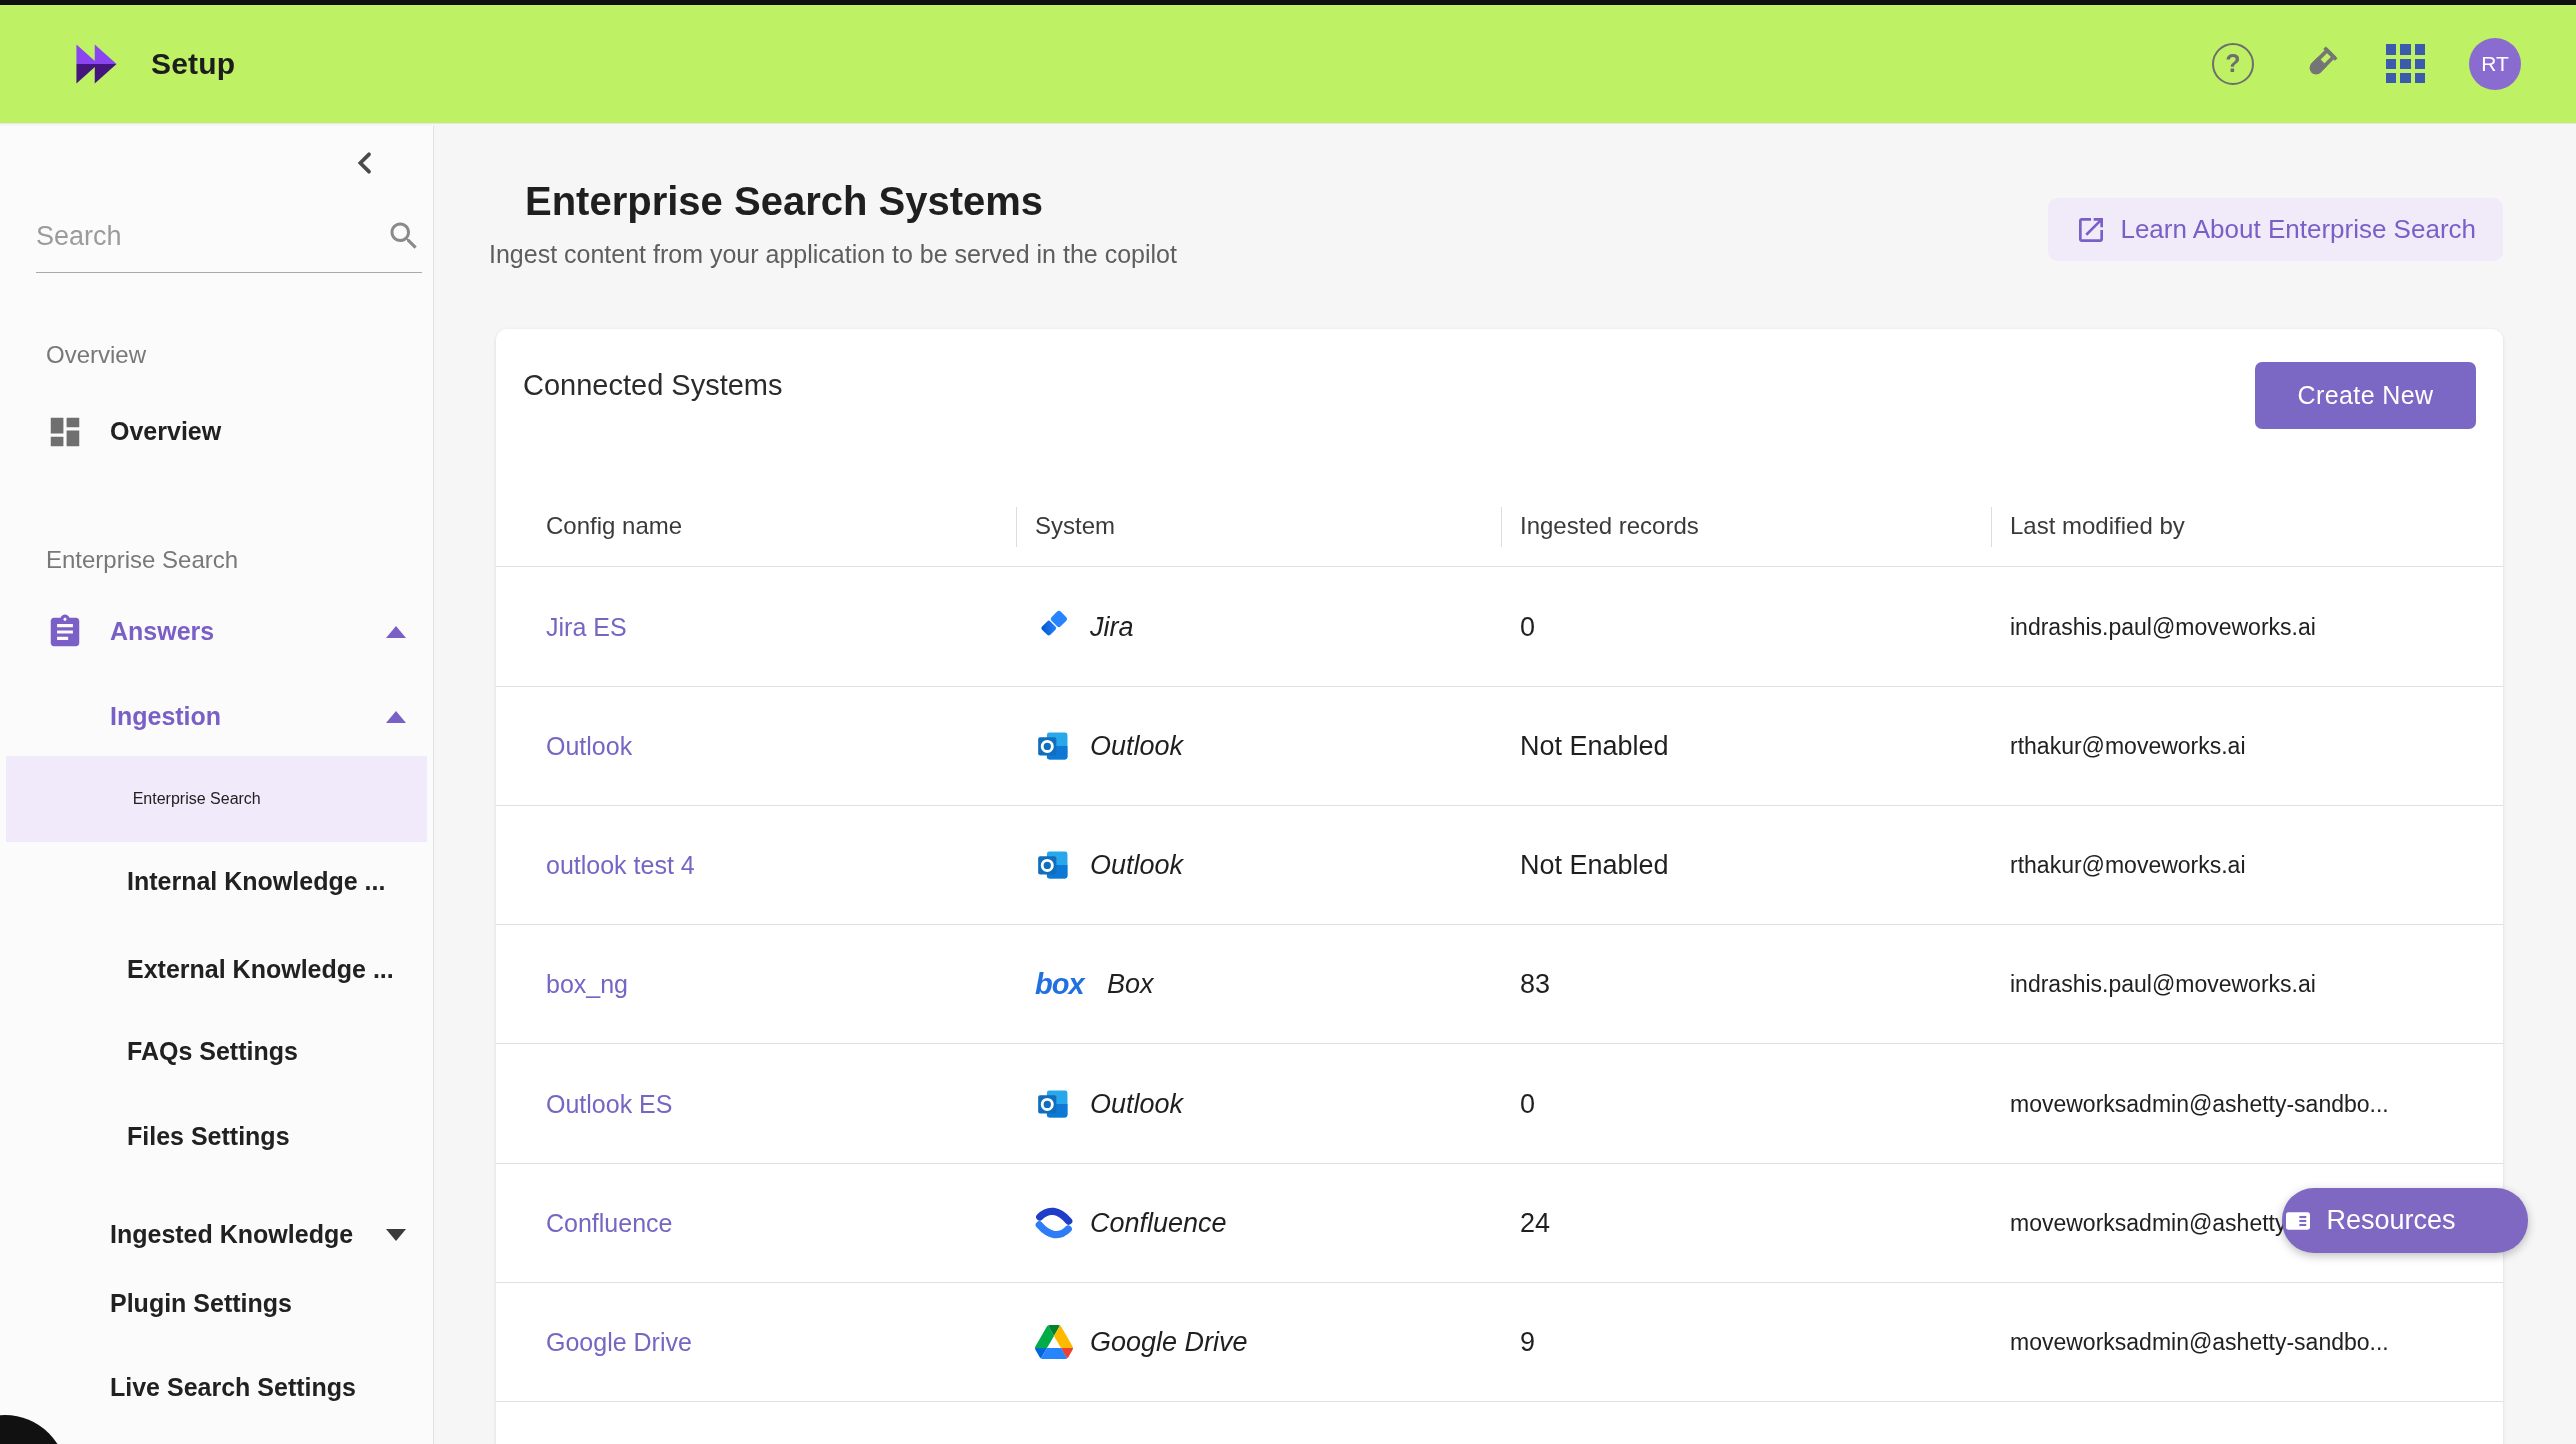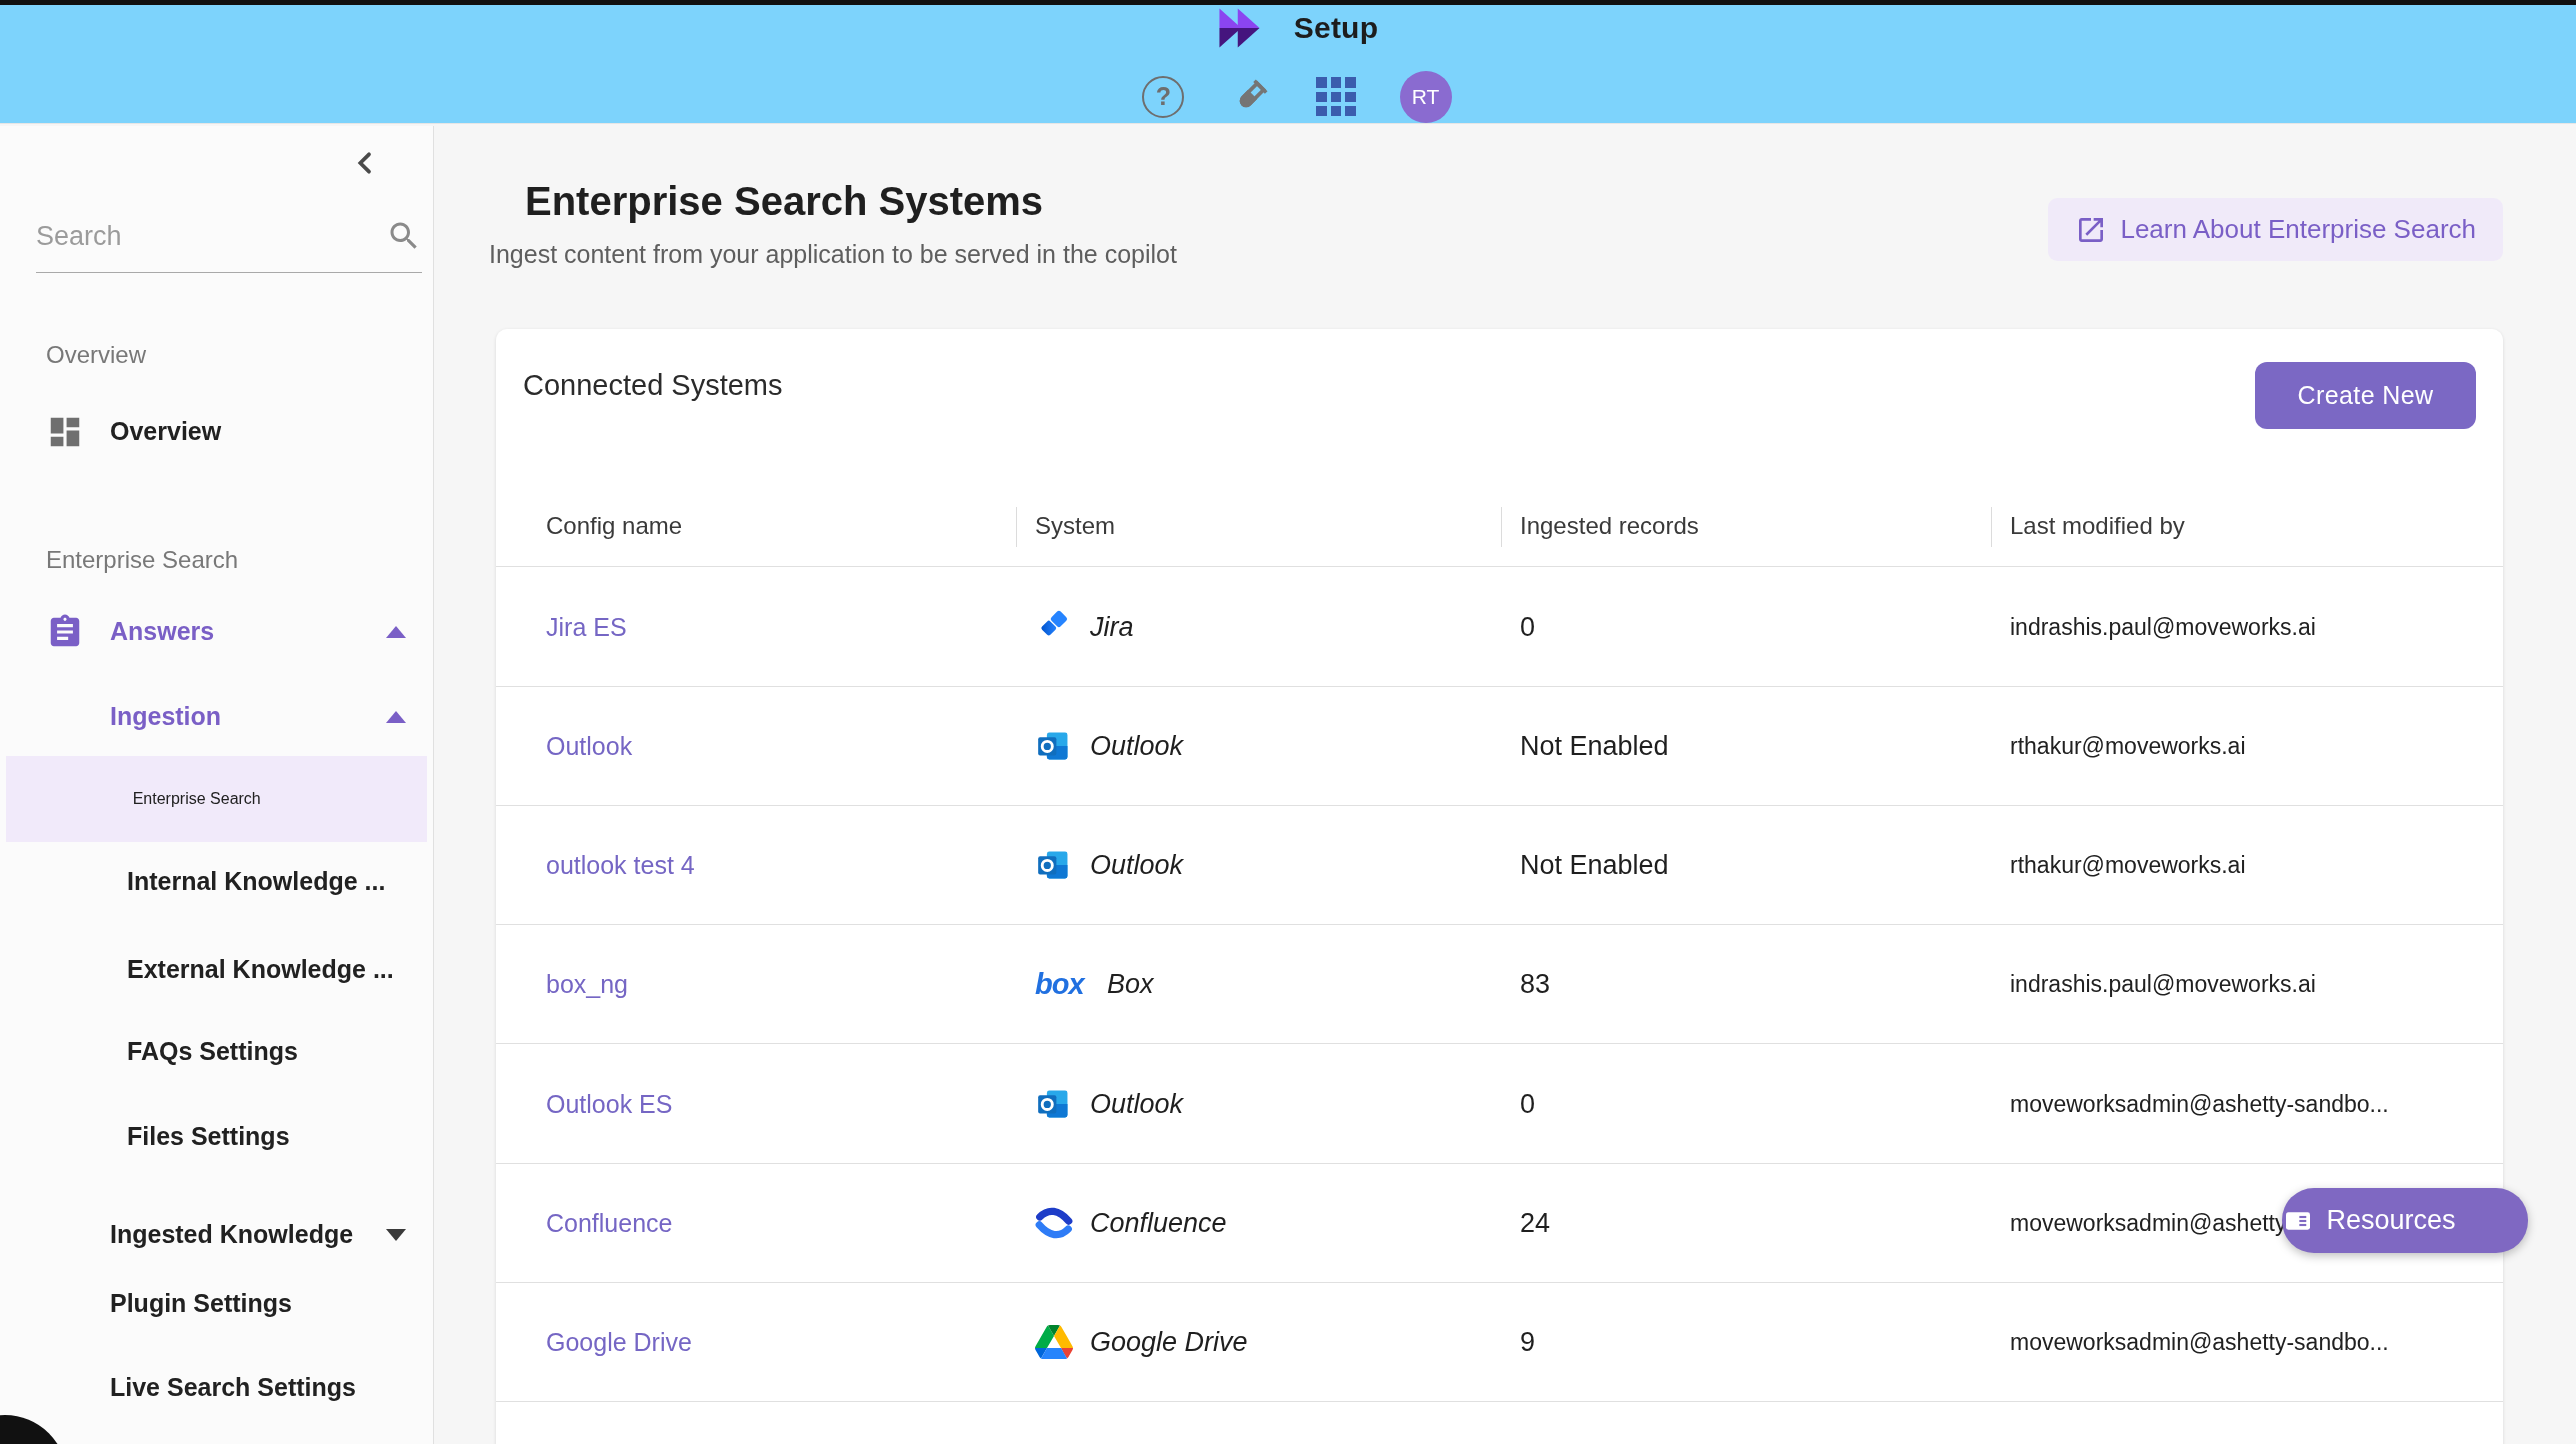--- a/index.html
+++ b/index.html
@@ -4,23 +4,23 @@
 <style>
   * { margin:0; padding:0; box-sizing:border-box; }
   html,body { background:#e9e9e9; }
   #screen {
     position:relative; width:2576px; height:1444px; overflow:hidden;
     background:#F6F6F6; font-family:"Liberation Sans", sans-serif; color:#212121;
   }
   
   .black-strip { position:absolute; top:0; left:0; width:100%; height:4.8px; background:#101010; z-index:30; }
   .topbar {
-    position:absolute; top:4.8px; left:0; width:100%; height:119px; background:#7dd3fc;
+    position:absolute; top:4.8px; left:0; width:100%; height:119px; background:#bef264;
     border-bottom:1.9px solid #E6E6E6; display:flex; align-items:center; justify-content:space-between;
-    padding:0 55px 0 73px; z-index:20;flex-direction:column;
+    padding:0 55px 0 73px; z-index:20;
   }
   .brand { display:flex; align-items:center; gap:23px; }
   .app-title { font-size:30px; font-weight:700; color:#1d1d1d; letter-spacing:0.2px; }
   .topbar-right { display:flex; align-items:center; gap:44px; }
   .help-icon {
     width:42px; height:42px; border:2.9px solid #6e6e6e; border-radius:50%;
     display:flex; align-items:center; justify-content:center;
     font-size:25px; font-weight:700; color:#6e6e6e; cursor:pointer;
   }
   .grid-icon { display:grid; grid-template-columns:repeat(3,10.5px); grid-auto-rows:10.5px; gap:3.8px; cursor:pointer; }
@@ -65,21 +65,21 @@
     background:#F0EAF9; border:none; border-radius:9.5px; display:flex; align-items:center; gap:13.4px;
     color:#7A5FC6; font-size:26px; cursor:pointer; font-family:"Liberation Sans", sans-serif;
   }
   .card {
     position:absolute; left:496px; top:329px; width:2007px; height:1135px;
     background:#fff; border-radius:11.4px 11.4px 0 0; box-shadow:0 1px 3.8px rgba(0,0,0,.12);
   }
   .card-heading { position:absolute; left:27px; top:40px; font-size:29px; font-weight:400; color:#2b2b2b; }
   .create-btn {
     position:absolute; top:33px; right:27px; width:221px; height:67px;
-    background:#7B68C4; color:#fff; border:none; border-radius:12px;
+    background:#7B68C4; color:#fff; border:none; border-radius:7px;
     font-size:25px; font-weight:500; letter-spacing:0.4px; cursor:pointer; font-family:"Liberation Sans", sans-serif;
   }
   .thead {
     position:absolute; top:157px; left:0; width:100%; height:81px;
     display:grid; grid-template-columns:470px 485px 490px 1fr; padding-left:50px;
     border-bottom:1px solid #E0E0E0; align-items:center;
   }
   .thead .th { font-size:24px; font-weight:500; color:#3A3A3A; position:relative; height:100%; display:flex; align-items:center; }
   .thead .th + .th { padding-left:19px; }
   .thead .th + .th::before { content:""; position:absolute; left:0; top:21px; height:40px; width:1px; background:#DCDCDC; }

